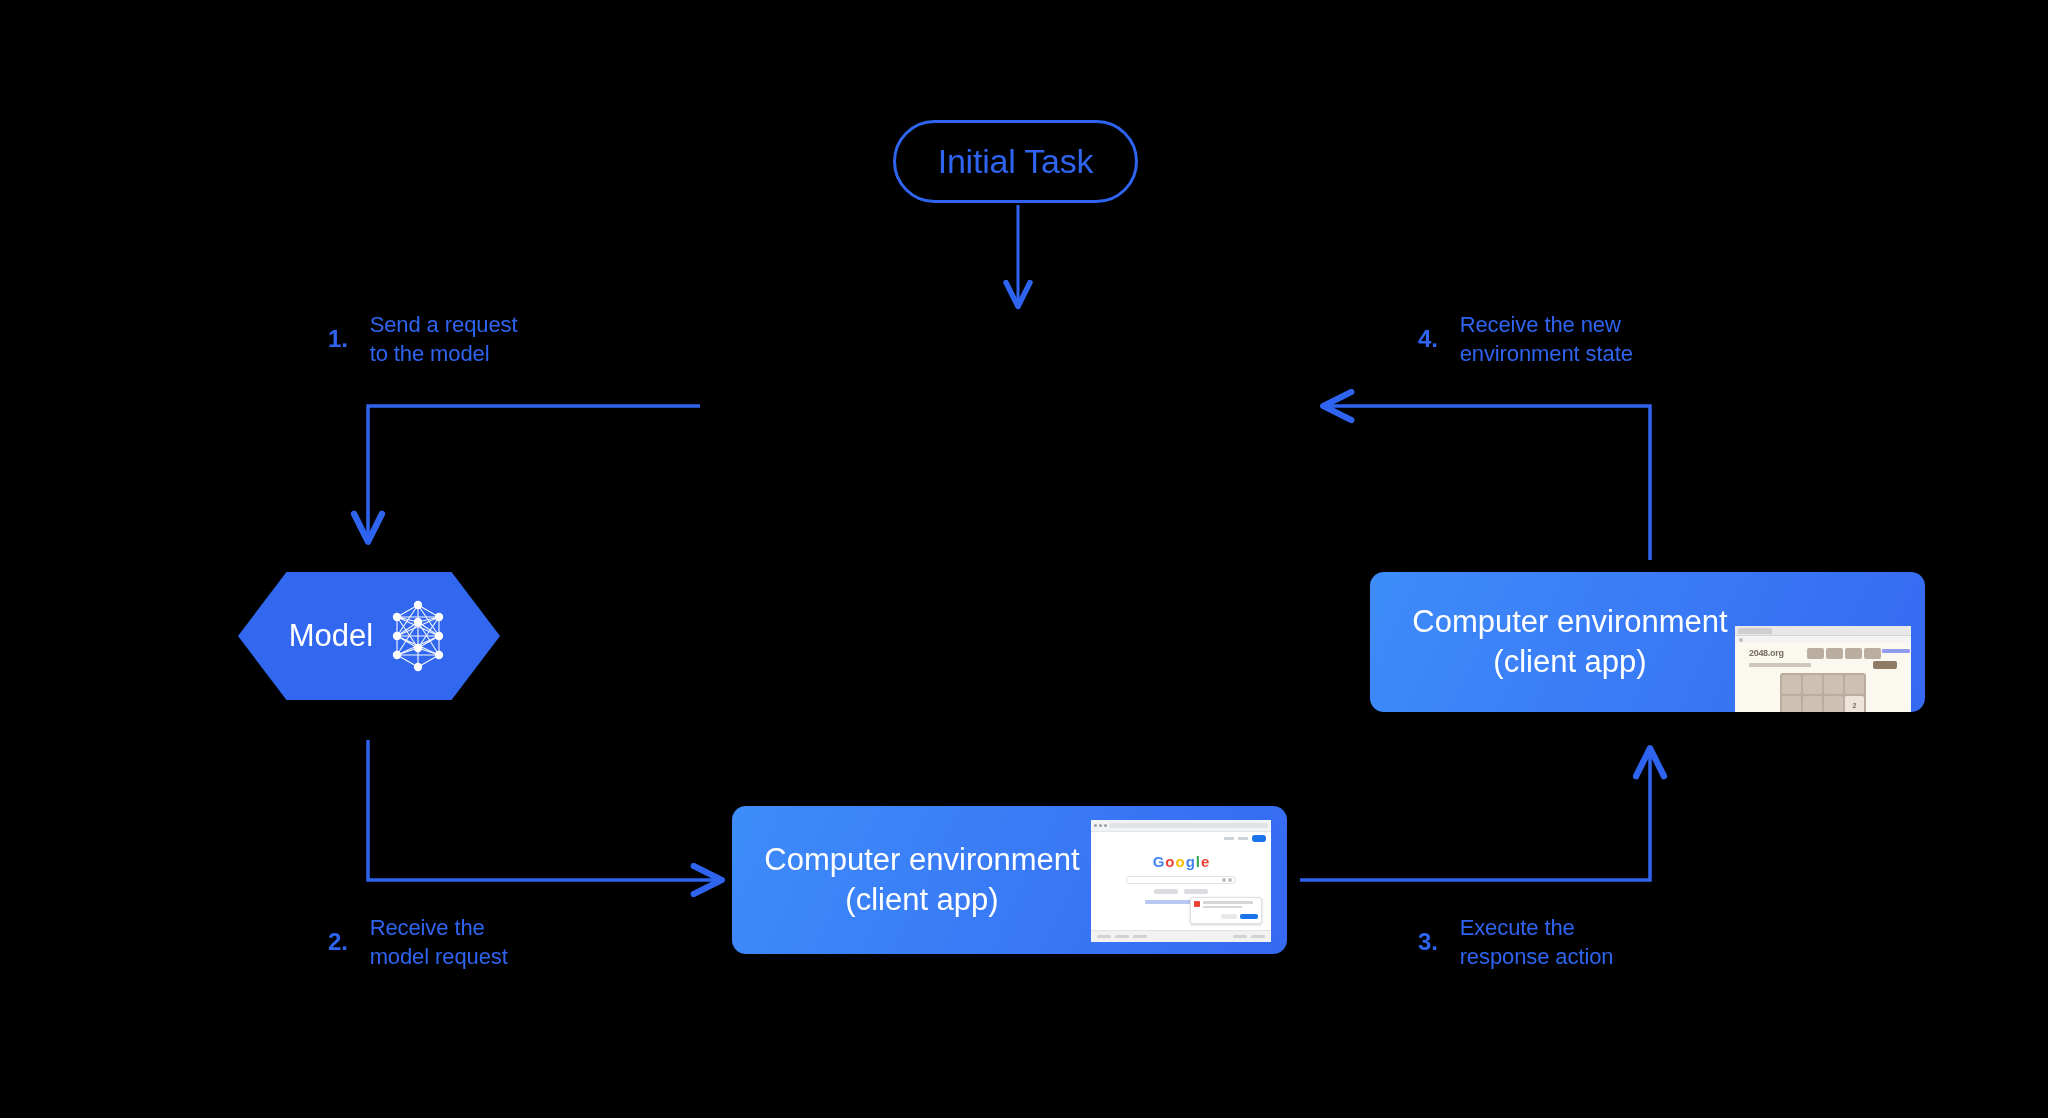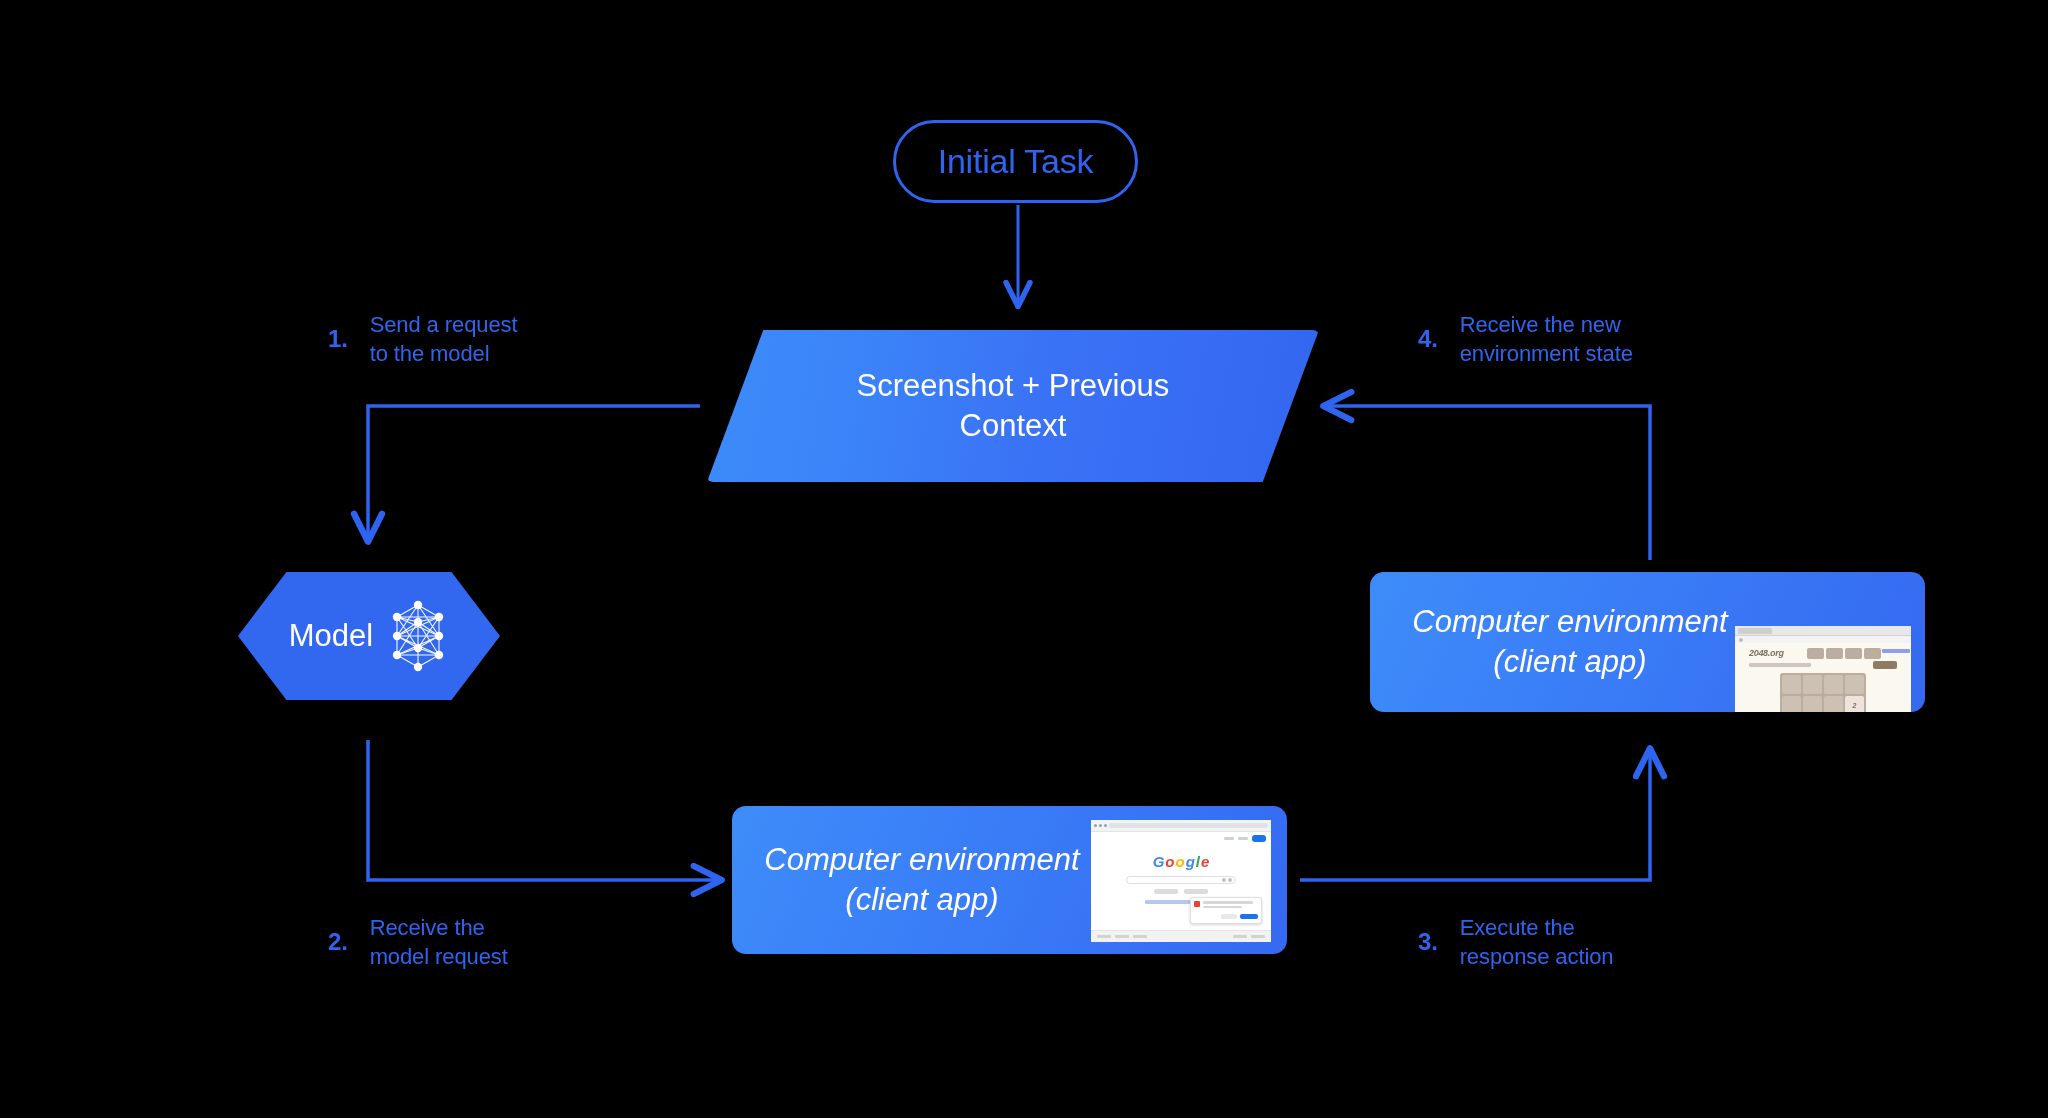--- a/index.html
+++ b/index.html
@@ -117,21 +117,20 @@
     height: 76px;
     display: block;
   }
 
   
   .env-card {
     position: absolute;
     border-radius: 14px;
     background: linear-gradient(115deg, #3e8cfa 0%, #3a7ef7 40%, #3569f1 100%);
     overflow: hidden;
-    font-style: italic;
   }
   .env-card .env-text {
     position: absolute;
     left: 0;
     top: 0;
     bottom: 0;
     display: flex;
     flex-direction: column;
     align-items: center;
     justify-content: center;
@@ -412,27 +411,20 @@
 
     <path d="M1300,880 L1650,880 L1650,750" fill="none" stroke="#2f64f0" stroke-width="3.5" marker-end="url(#ah)"></path>
 
     <path d="M1650,560 L1650,406 L1325,406" fill="none" stroke="#2f64f0" stroke-width="3.5" marker-end="url(#ah)"></path>
   </svg>
 
   <div id="initial-task">
     <span class="label">Initial Task</span>
   </div>
 
-  <div id="context-node">
-    <div class="para"></div>
-    <div class="text">
-      <div>Screenshot + Previous</div>
-      <div>Context</div>
-    </div>
-  </div>
 
   <div id="model-node">
     <div class="hex"></div>
     <div class="inner">
       <span class="label">Model</span>
       <svg class="nn-icon" viewBox="0 0 62 76">
         <g stroke="#ffffff" stroke-width="1.1" fill="none" opacity="0.95">
           <path d="M31,7 L10,19 M31,7 L52,19 M31,7 L31,24 M31,7 L10,38 M31,7 L52,38"></path>
           <path d="M10,19 L31,24 M10,19 L10,38 M10,19 L52,19 M10,19 L31,50 M10,19 L52,38"></path>
           <path d="M52,19 L31,24 M52,19 L52,38 M52,19 L10,38 M52,19 L31,50"></path>

